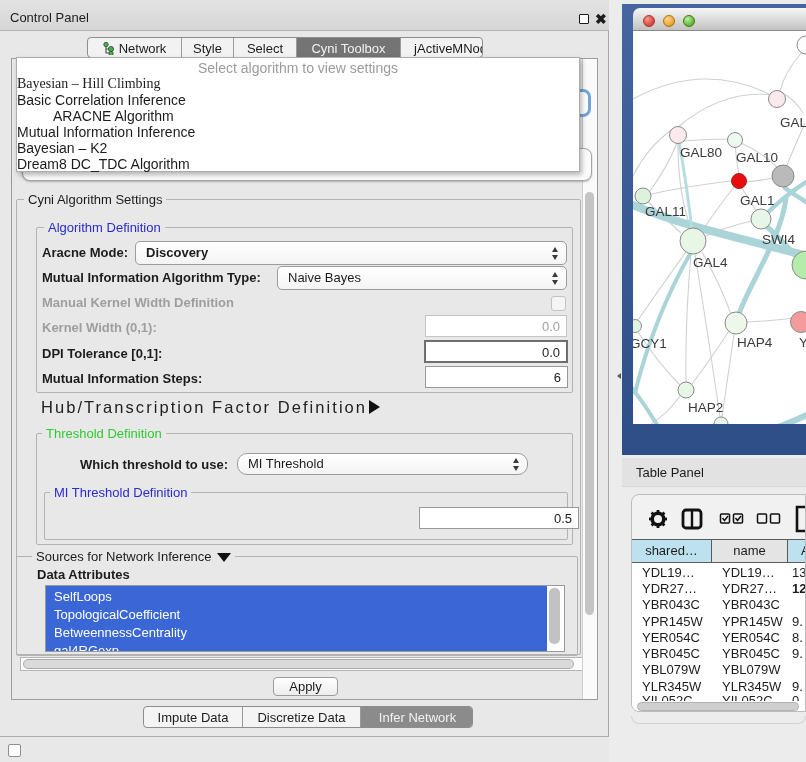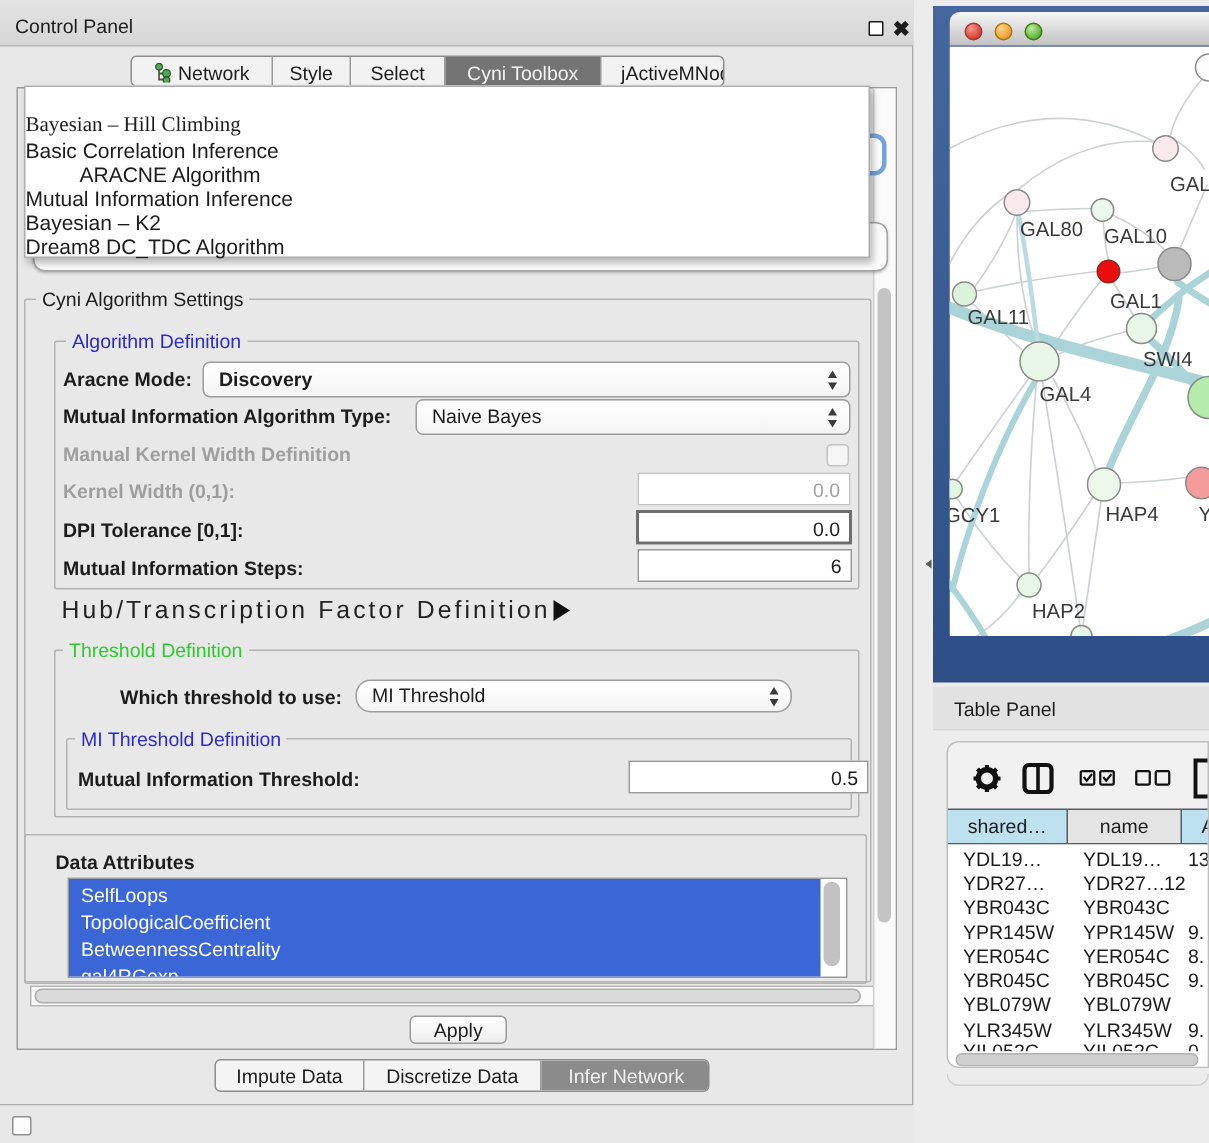--- a/index.html
+++ b/index.html
@@ -75,24 +75,24 @@
 
 <div class="lbl" style="left:80px;top:457px;">Which threshold to use:</div>
 <div class="combo" style="left:237px;top:453px;width:291px;height:22px;border-radius:10px;">
       <span class="tx" style="top:2px;">MI Threshold</span>
       <span class="spin"></span>
     </div>
 
 <div class="grp" style="left:44px;top:492px;width:524px;height:48px;"></div>
 <div class="gtit" style="left:50px;top:485px;color:#2a2ad0;">MI Threshold Definition</div>
 
-<div class="lbl" style="left:52px;top:512px;">Mutual Information Threshold:</div>
 <div class="field" style="left:419px;top:507px;width:160px;height:22px;">0.5</div>
 
 <div class="grp" style="left:16px;top:556px;width:562px;height:100px;"></div>
+<div class="gtit" style="left:32px;top:549px;">Sources for Network Inference <span style="display:inline-block;width:0;height:0;border-left:7px solid transparent;border-right:7px solid transparent;border-top:9px solid #111;vertical-align:-1px;margin-left:2px;"></span></div>
 
 <div class="lbl" style="left:37px;top:567px;">Data Attributes</div>
 
 <div class="ab" style="left:45px;top:585px;width:520px;height:67px;border:1px solid #9a9a9a;background:#fff;box-sizing:border-box;overflow:hidden;">
   <div class="ab" style="left:0;top:0;width:501px;height:66px;background:#3b66d6;color:#fff;">
     <div class="ab" style="left:8px;top:3px;">SelfLoops</div>
     <div class="ab" style="left:8px;top:21px;">TopologicalCoefficient</div>
     <div class="ab" style="left:8px;top:39px;">BetweennessCentrality</div>
     <div class="ab" style="left:8px;top:57px;">gal4RGexp</div>
   </div>
@@ -126,20 +126,21 @@
 </div>
 
 <div class="ab" style="left:143px;top:706px;width:330px;height:22px;background:#f4f4f4;border:1px solid #8d8d8d;border-radius:4px;box-sizing:border-box;overflow:hidden;">
   <div class="seg" style="left:0;width:99px;border-right:1px solid #9a9a9a;line-height:22px;">Impute Data</div>
   <div class="seg" style="left:99px;width:118px;border-right:1px solid #9a9a9a;line-height:22px;">Discretize Data</div>
   <div class="seg" style="left:217px;width:113px;background:#8b8b8b;color:#f2f2f2;line-height:22px;">Infer Network</div>
 </div>
 
 <div class="ab" style="left:16px;top:57px;width:564px;height:115px;background:#fff;border:1px solid #adadad;
   box-sizing:border-box;box-shadow:2px 3px 5px rgba(0,0,0,.28);font-size:14px;">
+  <div class="ab" style="left:0;top:2px;width:100%;text-align:center;color:#9b9b9b;">Select algorithm to view settings</div>
   <div class="ab" style="left:0px;top:18px;font-family:Liberation Serif, serif;">Bayesian – Hill Climbing</div>
   <div class="ab" style="left:0px;top:34px;">Basic Correlation Inference</div>
   <div class="ab" style="left:0px;top:50px;font-weight:normal;margin-left:36px;">ARACNE Algorithm</div>
   <div class="ab" style="left:0px;top:66px;">Mutual Information Inference</div>
   <div class="ab" style="left:0px;top:82px;">Bayesian – K2</div>
   <div class="ab" style="left:0px;top:98px;">Dream8 DC_TDC Algorithm</div>
 </div>
 
 <div class="ab" style="left:609px;top:0;width:197px;height:762px;background:#ececec;overflow:hidden;">
 
@@ -281,21 +282,21 @@
       <div class="ab" style="left:80px;top:0;width:75px;height:22px;background:#e4e4e4;border-right:1px solid #5a5a5a;text-align:center;line-height:22px;">name</div>
       <div class="ab" style="left:156px;top:0;width:19px;height:22px;background:#bee1f0;padding-left:13px;line-height:22px;overflow:hidden;">A</div>
     </div>
 
     <div class="ab" style="left:0;top:68px;width:175px;height:138px;background:#fff;overflow:hidden;">
       <div class="ab" style="left:10px;top:2px;">YDL19…</div>
           <div class="ab" style="left:90px;top:2px;">YDL19…</div>
           <div class="ab" style="left:160px;top:2px;">13</div>
       <div class="ab" style="left:10px;top:18px;">YDR27…</div>
           <div class="ab" style="left:90px;top:18px;">YDR27…</div>
-          <div class="ab" style="left:144px;top:18px;">12</div>
+          <div class="ab" style="left:160px;top:18px;font-weight:bold;">12</div>
       <div class="ab" style="left:10px;top:34px;">YBR043C</div>
           <div class="ab" style="left:90px;top:34px;">YBR043C</div>
       <div class="ab" style="left:10px;top:51px;">YPR145W</div>
           <div class="ab" style="left:90px;top:51px;">YPR145W</div>
           <div class="ab" style="left:160px;top:51px;">9.</div>
       <div class="ab" style="left:10px;top:67px;">YER054C</div>
           <div class="ab" style="left:90px;top:67px;">YER054C</div>
           <div class="ab" style="left:160px;top:67px;">8.</div>
       <div class="ab" style="left:10px;top:83px;">YBR045C</div>
           <div class="ab" style="left:90px;top:83px;">YBR045C</div>

